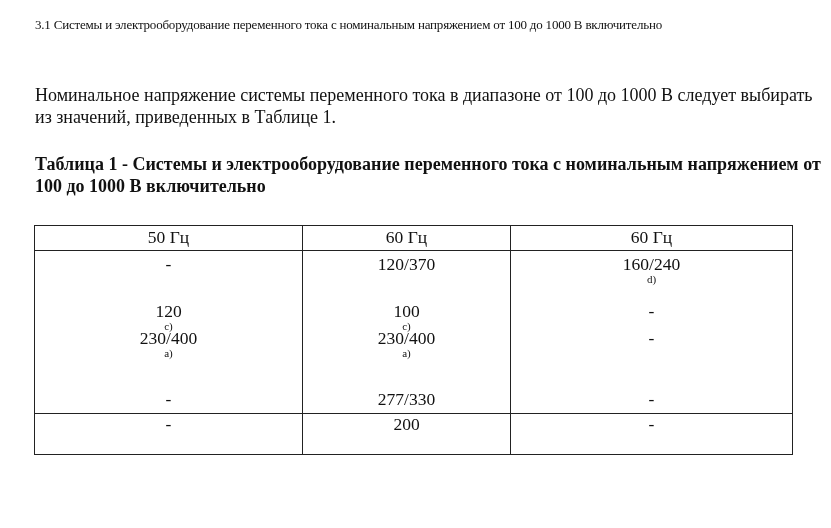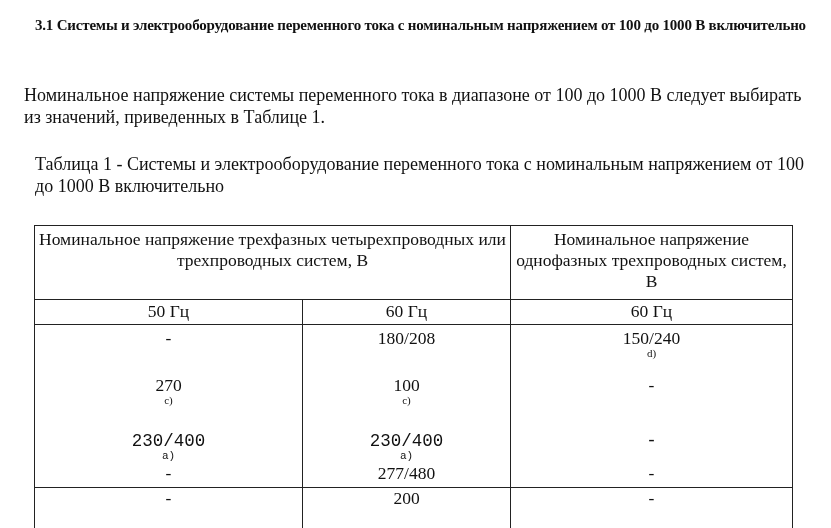--- a/index.html
+++ b/index.html
@@ -4,30 +4,30 @@
   <style>
     html, body { margin: 0; padding: 0; }
     body {
       width: 831px; height: 528px; overflow: hidden;
       background: #ffffff; color: #111111;
       font-family: "Liberation Serif", "DejaVu Serif", serif;
       position: relative;
     }
     .heading {
       position: absolute; left: 35px; top: 14px; width: 790px;
-      font-weight: bold; font-size: 15px; line-height: 22px;
+      font-weight: normal; font-size: 13px; line-height: 22px;
       letter-spacing: -0.2px;
     }
     .para {
-      position: absolute; left: 24px; top: 84px; width: 790px;
+      position: absolute; left: 35px; top: 84px; width: 790px;
       font-size: 18px; line-height: 22px;
     }
     .caption {
       position: absolute; left: 35px; top: 153px; width: 790px;
-      font-size: 18px; line-height: 22px;
+      font-size: 18px; line-height: 22px; font-weight: bold;
     }
     .tbl {
       position: absolute; left: 34px; top: 225px;
       border-collapse: collapse; table-layout: fixed;
       font-size: 17.5px; line-height: 21px;
     }
     .tbl td {
       border: 1.5px solid #222;
       text-align: center; vertical-align: top;
       padding: 0 4px;
@@ -51,64 +51,60 @@
 <div class="para">Номинальное напряжение системы переменного тока в диапазоне от 100 до 1000 В следует выбирать из значений, приведенных в Таблице 1.</div>
 <div class="caption">Таблица 1 - Системы и электрооборудование переменного тока с номинальным напряжением от 100 до 1000 В включительно</div>
 
 <table class="tbl">
   <colgroup>
       <col class="c1">
       <col class="c2">
       <col class="c3">
     </colgroup>
   <tbody>
-      <tr class="hdr">
-    <td colspan="2">Номинальное напряжение трехфазных четырехпроводных или трехпроводных систем, В</td>
-    <td>Номинальное напряжение однофазных трехпроводных систем, В</td>
-  </tr>
   <tr class="sub">
     <td>50 Гц</td>
     <td>60 Гц</td>
     <td>60 Гц</td>
   </tr>
   <tr class="data">
     <td>
       <div class="vals">
         <span><span>-</span><sup></sup></span>
-        <span class="gap" style="line-height:68px"><span>270</span><sup>c)</sup></span>
+        <span class="gap" style="line-height:68px"><span>120</span><sup>c)</sup></span>
         <span class="gap" style="line-height:40px"><span>230/400</span><sup>a)</sup></span>
         <span class="gap" style="line-height:82px"><span>-</span><sup></sup></span>
       </div>
     </td>
     <td>
       <div class="vals">
-        <span><span>180/208</span><sup></sup></span>
+        <span><span>120/370</span><sup></sup></span>
         <span class="gap" style="line-height:68px"><span>100 </span><sup>c)</sup></span>
         <span class="gap" style="line-height:40px"><span>230/400 </span><sup>a)</sup></span>
-        <span class="gap" style="line-height:82px"><span>277/480</span><sup></sup></span>
+        <span class="gap" style="line-height:82px"><span>277/330</span><sup></sup></span>
       </div>
     </td>
     <td>
       <div class="vals">
-        <span><span>150/240</span><sup>d)</sup></span>
+        <span><span>160/240</span><sup>d)</sup></span>
         <span class="gap" style="line-height:68px"><span>-</span><sup></sup></span>
         <span class="gap" style="line-height:40px"><span>-</span><sup></sup></span>
         <span class="gap" style="line-height:82px"><span>-</span><sup></sup></span>
       </div>
     </td>
   </tr>
   <tr class="last">
     <td>-</td>
     <td>200</td>
     <td>-</td>
   </tr>
 </tbody>
   </table>
 
 <style>
   
   .data .vals { height: 162px; position: relative; }
   .data .vals > span { position: absolute; left: 0; right: 0; height: 22px !important; line-height: 22px !important; }
   .data .vals > span:nth-child(1) { top: 2px; }
   .data .vals > span:nth-child(2) { top: 49px; }
-  .data .vals > span:nth-child(3) { top: 105px; font-family: Liberation Mono, monospace; }
+  .data .vals > span:nth-child(3) { top: 76px; }
   .data .vals > span:nth-child(4) { top: 137px; }
 </style>
 
 </body></html>

